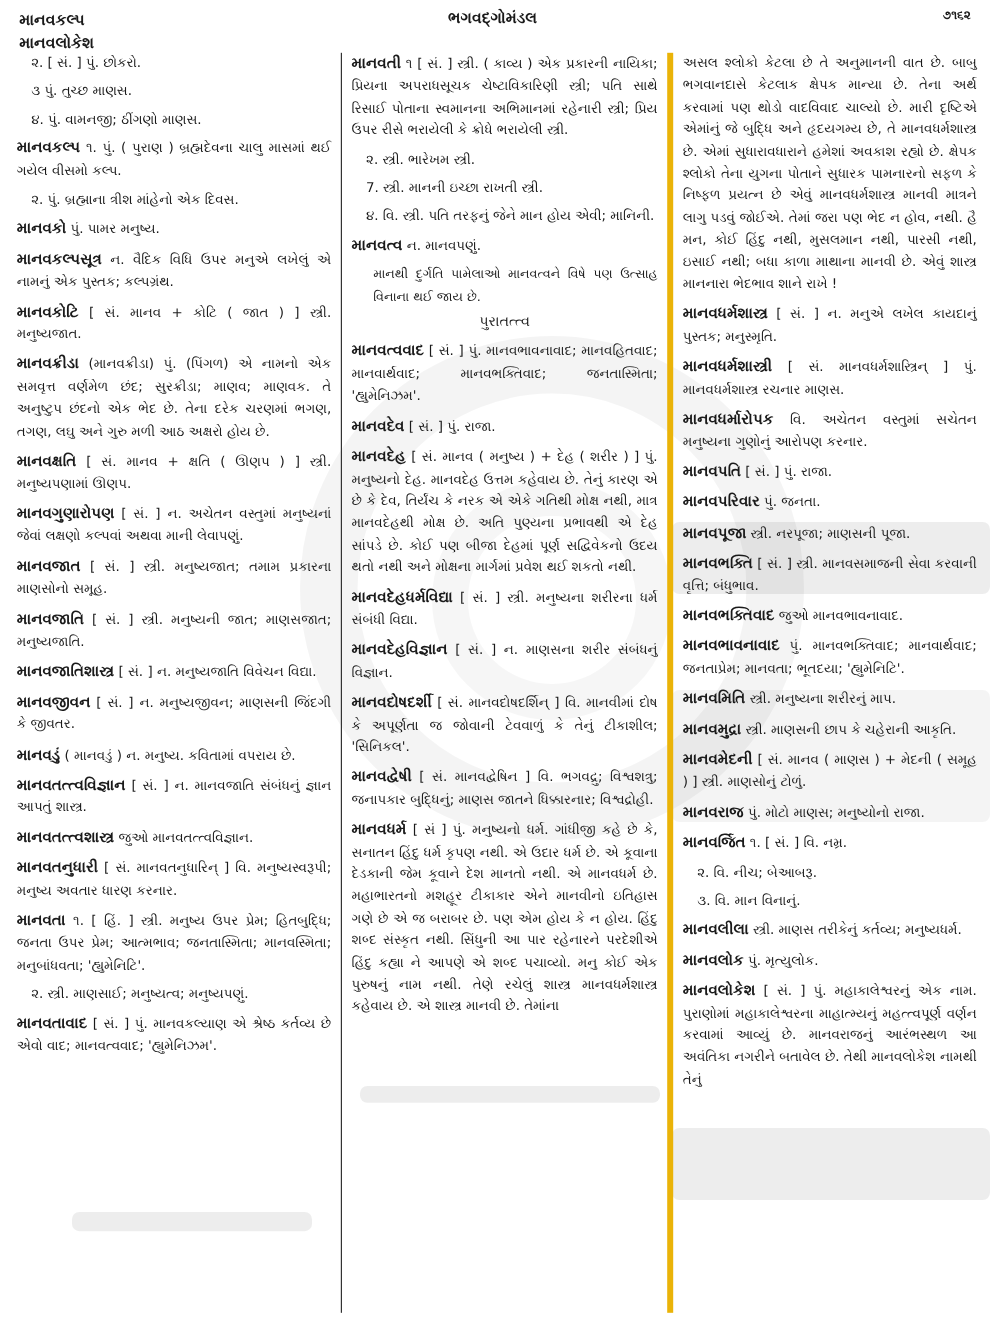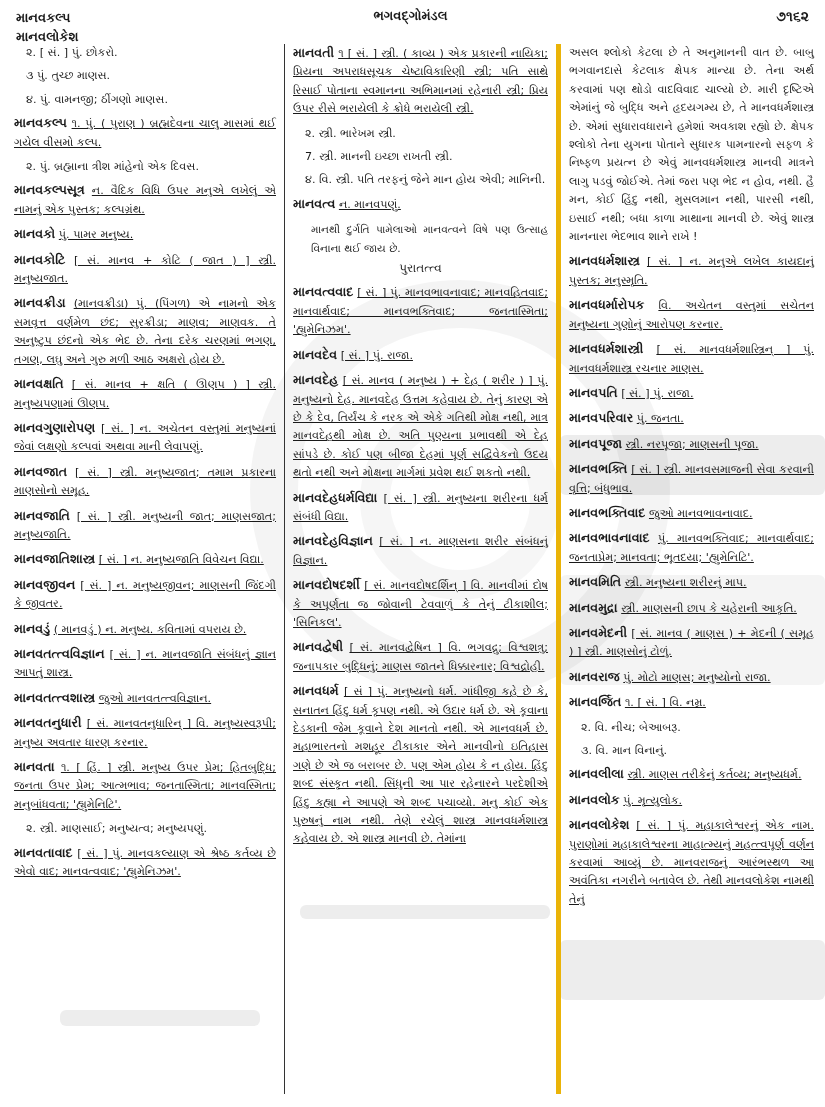--- a/index.html
+++ b/index.html
@@ -18,32 +18,32 @@
     position: absolute; left: 360px; top: 400px; width: 200px; height: 200px;
     border-radius: 50%; border: 30px solid rgba(0,0,0,0.035);
     box-sizing: border-box; pointer-events: none;
   }
   .smudge { position:absolute; background: rgba(0,0,0,0.07); pointer-events:none; border-radius: 6px; }
   header.page-header {
     position: absolute; left: 0; top: 0; width: 825px; height: 50px;
   }
   .guide-words { position: absolute; left: 16px; top: 8px; font-size: 13px; font-weight: bold; line-height: 19px; }
   .book-title { position: absolute; left: 0; width: 821px; top: 8px; text-align: center; font-size: 13px; font-weight: bold; }
-  .page-number { position: absolute; right: 16px; top: 8px; font-size: 14px; font-weight: bold; }
+  .page-number { position: absolute; right: 16px; top: 8px; font-size: 10px; font-weight: bold; }
   .columns { position: absolute; top: 44px; left: 0; width: 739px; height: 1050px; }
   .col {
     position: absolute; top: 0; height: 1050px; box-sizing: border-box;
     font-size: 11.2px; line-height: 18.4px; text-align: justify;
   }
   .col1 { left: 14px; width: 262px; }
   .col2 { left: 284px; width: 264px; padding-left: 8px; border-left: 1px solid #333; }
   .col3 { left: 556px; width: 258px; padding-left: 8px; border-left: 5px solid #eab308; }
   .entry { margin: 0 0 6px 0; }
   .entry .hw { font-weight: bold; font-size: 12.6px; }
-  .entry .def { padding-left: 0; text-decoration: underline; }
+  .entry .def { padding-left: 0; }
   .sense { margin: 0 0 5px 12px; }
   .cont { margin: 0 0 6px 0; }
   .quote { margin: 0 0 2px 18px; font-size: 10.6px; }
   .quote-src { text-align: center; font-size: 12px; margin: 0 0 6px 0; }
 </style>
 </head>
 <body>
 
 <div class="watermark"></div>
 <div class="watermark2"></div>
@@ -62,22 +62,22 @@
   <div class="page-number">૭૧૬૨</div>
 </header>
 
 <main class="columns">
   <section class="col col1">
       <div class="sense">૨. [ સં. ] પું. છોકરો.</div>
       <div class="sense">૩ પું. તુચ્છ માણસ.</div>
       <div class="sense">૪. પું. વામનજી; ઠીંગણો માણસ.</div>
       <div class="entry"><span class="hw">માનવકલ્પ</span> <span class="def">૧. પું. ( પુરાણ ) બ્રહ્મદેવના ચાલુ માસમાં થઈ ગયેલ વીસમો કલ્પ.</span></div>
       <div class="sense">૨. પું. બ્રહ્માના ત્રીશ માંહેનો એક દિવસ.</div>
+      <div class="entry"><span class="hw">માનવકો</span> <span class="def">પું. પામર મનુષ્ય.</span></div>
       <div class="entry"><span class="hw">માનવકલ્પસૂત્ર</span> <span class="def">ન. વૈદિક વિધિ ઉપર મનુએ લખેલું એ નામનું એક પુસ્તક; કલ્પગ્રંથ.</span></div>
-      <div class="entry"><span class="hw">માનવકો</span> <span class="def">પું. પામર મનુષ્ય.</span></div>
       <div class="entry"><span class="hw">માનવકોટિ</span> <span class="def">[ સં. માનવ + કોટિ ( જાત ) ] સ્ત્રી. મનુષ્યજાત.</span></div>
       <div class="entry"><span class="hw">માનવક્રીડા</span> <span class="def">(માનવક્રીડા) પું. (પિંગળ) એ નામનો એક સમવૃત્ત વર્ણમેળ છંદ; સુરક્રીડા; માણવ; માણવક. તે અનુષ્ટુપ છંદનો એક ભેદ છે. તેના દરેક ચરણમાં ભગણ, તગણ, લઘુ અને ગુરુ મળી આઠ અક્ષરો હોય છે.</span></div>
       <div class="entry"><span class="hw">માનવક્ષતિ</span> <span class="def">[ સં. માનવ + ક્ષતિ ( ઊણપ ) ] સ્ત્રી. મનુષ્યપણામાં ઊણપ.</span></div>
       <div class="entry"><span class="hw">માનવગુણારોપણ</span> <span class="def">[ સં. ] ન. અચેતન વસ્તુમાં મનુષ્યનાં જેવાં લક્ષણો કલ્પવાં અથવા માની લેવાપણું.</span></div>
       <div class="entry"><span class="hw">માનવજાત</span> <span class="def">[ સં. ] સ્ત્રી. મનુષ્યજાત; તમામ પ્રકારના માણસોનો સમૂહ.</span></div>
       <div class="entry"><span class="hw">માનવજાતિ</span> <span class="def">[ સં. ] સ્ત્રી. મનુષ્યની જાત; માણસજાત; મનુષ્યજાતિ.</span></div>
       <div class="entry"><span class="hw">માનવજાતિશાસ્ત્ર</span> <span class="def">[ સં. ] ન. મનુષ્યજાતિ વિવેચન વિદ્યા.</span></div>
       <div class="entry"><span class="hw">માનવજીવન</span> <span class="def">[ સં. ] ન. મનુષ્યજીવન; માણસની જિંદગી કે જીવતર.</span></div>
       <div class="entry"><span class="hw">માનવડું</span> <span class="def">( માનવડું ) ન. મનુષ્ય. કવિતામાં વપરાય છે.</span></div>
       <div class="entry"><span class="hw">માનવતત્ત્વવિજ્ઞાન</span> <span class="def">[ સં. ] ન. માનવજાતિ સંબંધનું જ્ઞાન આપતું શાસ્ત્ર.</span></div>
@@ -100,22 +100,22 @@
       <div class="entry"><span class="hw">માનવદેહ</span> <span class="def">[ સં. માનવ ( મનુષ્ય ) + દેહ ( શરીર ) ] પું. મનુષ્યનો દેહ. માનવદેહ ઉત્તમ કહેવાય છે. તેનું કારણ એ છે કે દેવ, તિર્યંચ કે નરક એ એકે ગતિથી મોક્ષ નથી, માત્ર માનવદેહથી મોક્ષ છે. અતિ પુણ્યના પ્રભાવથી એ દેહ સાંપડે છે. કોઈ પણ બીજા દેહમાં પૂર્ણ સદ્વિવેકનો ઉદય થતો નથી અને મોક્ષના માર્ગમાં પ્રવેશ થઈ શકતો નથી.</span></div>
       <div class="entry"><span class="hw">માનવદેહધર્મવિદ્યા</span> <span class="def">[ સં. ] સ્ત્રી. મનુષ્યના શરીરના ધર્મ સંબંધી વિદ્યા.</span></div>
       <div class="entry"><span class="hw">માનવદેહવિજ્ઞાન</span> <span class="def">[ સં. ] ન. માણસના શરીર સંબંધનું વિજ્ઞાન.</span></div>
       <div class="entry"><span class="hw">માનવદોષદર્શી</span> <span class="def">[ સં. માનવદોષદર્શિન્ ] વિ. માનવીમાં દોષ કે અપૂર્ણતા જ જોવાની ટેવવાળું કે તેનું ટીકાશીલ; 'સિનિકલ'.</span></div>
       <div class="entry"><span class="hw">માનવદ્વેષી</span> <span class="def">[ સં. માનવદ્વેષિન ] વિ. ભગવદ્રુ; વિશ્વશત્રુ; જનાપકાર બુદ્ધિનું; માણસ જાતને ધિક્કારનાર; વિશ્વદ્રોહી.</span></div>
       <div class="entry"><span class="hw">માનવધર્મ</span> <span class="def">[ સં ] પું. મનુષ્યનો ધર્મ. ગાંધીજી કહે છે કે, સનાતન હિંદુ ધર્મ કૃપણ નથી. એ ઉદાર ધર્મ છે. એ કૂવાના દેડકાની જેમ કૂવાને દેશ માનતો નથી. એ માનવધર્મ છે. મહાભારતનો મશહૂર ટીકાકાર એને માનવીનો ઇતિહાસ ગણે છે એ જ બરાબર છે. પણ એમ હોય કે ન હોય. હિંદુ શબ્દ સંસ્કૃત નથી. સિંધુની આ પાર રહેનારને પરદેશીએ હિંદુ કહ્યા ને આપણે એ શબ્દ પચાવ્યો. મનુ કોઈ એક પુરુષનું નામ નથી. તેણે રચેલું શાસ્ત્ર માનવધર્મશાસ્ત્ર કહેવાય છે. એ શાસ્ત્ર માનવી છે. તેમાંના</span></div>
     </section>
   <section class="col col3">
       <div class="cont">અસલ શ્લોકો કેટલા છે તે અનુમાનની વાત છે. બાબુ ભગવાનદાસે કેટલાક ક્ષેપક માન્યા છે. તેના અર્થ કરવામાં પણ થોડો વાદવિવાદ ચાલ્યો છે. મારી દૃષ્ટિએ એમાંનું જે બુદ્ધિ અને હૃદયગમ્ય છે, તે માનવધર્મશાસ્ત્ર છે. એમાં સુધારાવધારાને હમેશાં અવકાશ રહ્યો છે. ક્ષેપક શ્લોકો તેના યુગના પોતાને સુધારક પામનારનો સફળ કે નિષ્ફળ પ્રયત્ન છે એવું માનવધર્મશાસ્ત્ર માનવી માત્રને લાગુ પડવું જોઈએ. તેમાં જરા પણ ભેદ ન હોવ, નથી. હૈ મન, કોઈ હિંદુ નથી, મુસલમાન નથી, પારસી નથી, ઇસાઈ નથી; બધા કાળા માથાના માનવી છે. એવું શાસ્ત્ર માનનારા ભેદભાવ શાને રાખે !</div>
       <div class="entry"><span class="hw">માનવધર્મશાસ્ત્ર</span> <span class="def">[ સં. ] ન. મનુએ લખેલ કાયદાનું પુસ્તક; મનુસ્મૃતિ.</span></div>
+      <div class="entry"><span class="hw">માનવધર્મશાસ્ત્રી</span> <span class="def">[ સં. માનવધર્મશાસ્ત્રિન્ ] પું. માનવધર્મશાસ્ત્ર રચનાર માણસ.</span></div>
       <div class="entry"><span class="hw">માનવધર્મારોપક</span> <span class="def">વિ. અચેતન વસ્તુમાં સચેતન મનુષ્યના ગુણોનું આરોપણ કરનાર.</span></div>
-      <div class="entry"><span class="hw">માનવધર્મશાસ્ત્રી</span> <span class="def">[ સં. માનવધર્મશાસ્ત્રિન્ ] પું. માનવધર્મશાસ્ત્ર રચનાર માણસ.</span></div>
       <div class="entry"><span class="hw">માનવપતિ</span> <span class="def">[ સં. ] પું. રાજા.</span></div>
       <div class="entry"><span class="hw">માનવપરિવાર</span> <span class="def">પું. જનતા.</span></div>
       <div class="entry"><span class="hw">માનવપૂજા</span> <span class="def">સ્ત્રી. નરપૂજા; માણસની પૂજા.</span></div>
       <div class="entry"><span class="hw">માનવભક્તિ</span> <span class="def">[ સં. ] સ્ત્રી. માનવસમાજની સેવા કરવાની વૃત્તિ; બંધુભાવ.</span></div>
       <div class="entry"><span class="hw">માનવભક્તિવાદ</span> <span class="def">જુઓ માનવભાવનાવાદ.</span></div>
       <div class="entry"><span class="hw">માનવભાવનાવાદ</span> <span class="def">પું. માનવભક્તિવાદ; માનવાર્થવાદ; જનતાપ્રેમ; માનવતા; ભૂતદયા; 'હ્યુમેનિટિ'.</span></div>
       <div class="entry"><span class="hw">માનવમિતિ</span> <span class="def">સ્ત્રી. મનુષ્યના શરીરનું માપ.</span></div>
       <div class="entry"><span class="hw">માનવમુદ્રા</span> <span class="def">સ્ત્રી. માણસની છાપ કે ચહેરાની આકૃતિ.</span></div>
       <div class="entry"><span class="hw">માનવમેદની</span> <span class="def">[ સં. માનવ ( માણસ ) + મેદની ( સમૂહ ) ] સ્ત્રી. માણસોનું ટોળું.</span></div>
       <div class="entry"><span class="hw">માનવરાજ</span> <span class="def">પું. મોટો માણસ; મનુષ્યોનો રાજા.</span></div>

